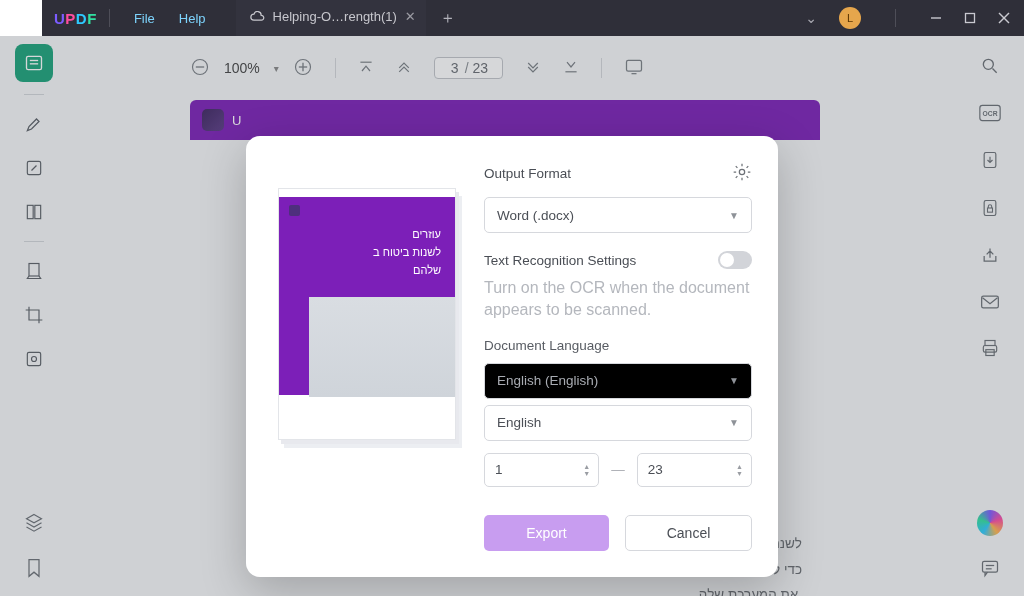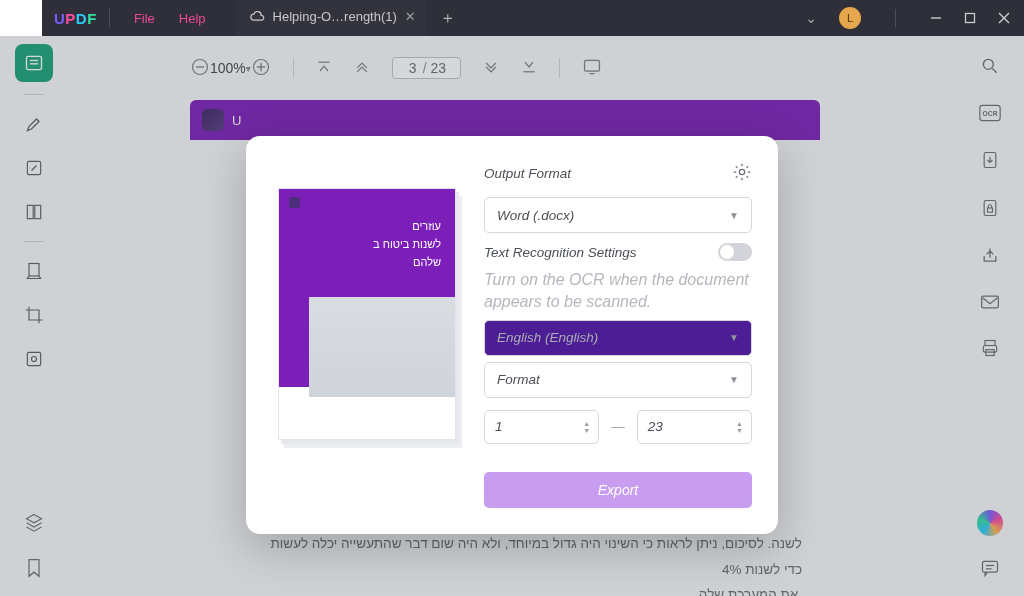--- a/index.html
+++ b/index.html
@@ -3,73 +3,73 @@
 <meta charset="utf-8">
 <style>
   * { box-sizing: border-box; margin: 0; padding: 0; font-family: "Segoe UI", Arial, sans-serif; }
   body { width:1024px; height:596px; background:#fff; overflow:hidden; position:relative; }
 
   
   .titlebar { height:36px; background:#2f2f39; display:flex; align-items:center; color:#d0d0d6; font-size:13px;margin-left:42px; }
   .logo { margin-left:12px; font-weight:bold; font-size:15px; letter-spacing:.5px; }
   .logo .u{color:#7c5cff;} .logo .p{color:#ff4da0;} .logo .d{color:#2dc9ff;} .logo .f{color:#31e0a0;}
   .tb-div { width:1px; height:18px; background:#4e4e58; margin:0 12px; }
-  .menuitem { padding:0 12px; cursor:pointer; color:#ec4899; }
+  .menuitem { padding:0 12px; cursor:pointer; color:#7dd3fc; }
   .tab { display:flex; align-items:center; background:#33333e; height:100%; padding:0 10px 4px 14px; margin-left:18px; color:#c7c7cd; gap:8px; }
   .tab .close { opacity:.7; }
   .newtab { margin-left:14px; color:#b3b3bb; font-size:16px; }
   .titlebar-right { margin-left:auto; display:flex; align-items:center; gap:22px; padding-right:14px; color:#a8a8b0; }
   .avatar { width:22px; height:22px; border-radius:50%; background:#e6a64c; color:#5a3400; font-size:11px; display:flex; align-items:center; justify-content:center; }
   .winbtn svg{display:block;}
 
   
   .mainframe { position:absolute; top:36px; left:0; right:0; bottom:0; background:#f6f8f9; }
   .left-rail { position:absolute; top:8px; left:10px; width:48px; display:flex; flex-direction:column; align-items:center; gap:10px; }
   .rail-btn { width:34px; height:34px; display:flex; align-items:center; justify-content:center; border-radius:6px; color:#5a5f66; }
   .rail-btn.big { width:38px; height:38px; background:#1aa37a; border-radius:8px; }
   .rail-sep { width:20px; height:1px; background:#d3d7da; margin:2px 0; }
   .right-rail { position:absolute; top:20px; right:10px; width:48px; display:flex; flex-direction:column; align-items:center; gap:24px; color:#6b7076; }
   .left-bottom { position:absolute; left:10px; bottom:14px; width:48px; display:flex; flex-direction:column; align-items:center; gap:22px; color:#6b7076; }
   .right-bottom { position:absolute; right:10px; bottom:14px; width:48px; display:flex; flex-direction:column; align-items:center; gap:22px; color:#6b7076; }
   .ai-dot{width:26px;height:26px;border-radius:50%;background:conic-gradient(#7c5cff,#ff4da0,#ffb84d,#2dc9ff,#31e0a0,#7c5cff);}
 
   
   .doc-toolbar { position:absolute; top:10px; left:190px; right:64px; height:44px; display:flex; align-items:center; gap:22px; color:#6a6f75; font-size:14px; }
-  .zoom-group{display:flex;align-items:center;}
+  .zoom-group{display:flex;align-items:center;gap:14px;}
   .zoom-val{color:#444;}
   .zoom-chevron{font-size:10px;color:#888;}
   .toolbar-div{width:1px;height:20px;background:#d4d7da;}
   .page-box{display:flex;align-items:center;border:1px solid #c2c5ca;border-radius:4px;padding:2px 10px;background:#fff;}
   .page-box .cur{padding:0 6px;}
   .page-box .tot{padding:0 4px;color:#686c72;}
   .page-box .sep{color:#8a8f94;}
 
   
   .pagewrap{position:absolute;top:64px;left:190px;width:630px;}
   .banner{height:40px;background:#7c1fb8;border-radius:6px 6px 0 0;display:flex;align-items:center;color:#fff;font-size:13px;gap:8px;padding-left:12px;}
   .banner .mark{width:22px;height:22px;border-radius:5px;background:linear-gradient(135deg,#3c2460,#5b3b86);}
   .bodytext{color:#6a6e73;font-size:13.5px;text-align:right;direction:rtl;line-height:1.9;padding:0 10px;}
 
   
   .dimmer{position:absolute;inset:0;background:rgba(70,72,80,.22);} 
   .dialog{position:absolute;top:100px;left:246px;width:532px;background:#fff;border-radius:14px;box-shadow:0 14px 46px rgba(0,0,0,.22);padding:26px 26px 26px 26px;display:flex;gap:22px;}
   .preview{width:190px;display:flex;align-items:flex-start;justify-content:center;padding-top:26px;}
   .page-thumb{width:178px;height:252px;background:#fff;border:1px solid #e3e5e9;box-shadow:3px 4px 0 #e8e9ee,6px 8px 0 #eceef2;position:relative;overflow:hidden;}
-  .thumb-purple{position:absolute;inset:0 0 auto 0;height:198px;background:#7c1fb8;color:#fff;font-size:11px;text-align:right;direction:rtl;padding:28px 14px 0 4px;line-height:1.65;}
+  .thumb-purple{position:absolute;inset:0 0 auto 0;height:198px;background:#7c1fb8;color:#fff;font-size:11px;text-align:right;direction:rtl;padding:28px 14px 0 4px;line-height:1.65;margin-top:8px;}
   .thumb-photo{position:absolute;left:30px;right:0;top:108px;height:100px;background:linear-gradient(180deg,#d9dde2 0,#cfd4da 100%);}
   .thumb-logo{position:absolute;top:8px;left:10px;width:11px;height:11px;border-radius:2px;background:#4e2f7d;}
 
-  .form{flex:1;display:flex;flex-direction:column;gap:6px;color:#4a4e55;font-size:13.5px;font-style:italic;}
+  .form{flex:1;display:flex;flex-direction:column;gap:6px;color:#4a4e55;font-size:13.5px;}
   .formrow-head{display:flex;align-items:center;justify-content:space-between;margin-bottom:6px;}
   .gear{color:#6d7177;}
   .label{color:#585c63;margin:10px 0 4px;}
   .select{height:36px;border:1px solid #d6d8dd;border-radius:5px;display:flex;align-items:center;justify-content:space-between;padding:0 12px;color:#4b4f56;background:#fff;}
-  .select.disabled{color:#a9acb3;background:#4c1d95;}
+  .select.disabled{color:#a9acb3;background:#000000;}
   .caret{font-size:10px;color:#8e9298;}
-  .toggle-row{display:flex;align-items:center;justify-content:space-between;margin-top:4px;}
+  .toggle-row{display:flex;align-items:center;justify-content:space-between;margin-top:12px;}
   .toggle{width:34px;height:18px;border-radius:10px;background:#d2d4d9;position:relative;}
   .toggle::after{content:"";position:absolute;width:14px;height:14px;border-radius:50%;background:#fff;top:2px;left:2px;}
   .hint{font-size:16px;color:#b4b7bd;line-height:1.4;margin-top:2px;}
   .range-row{display:flex;align-items:center;gap:12px;margin-top:6px;}
   .spin{flex:1;height:34px;border:1px solid #d6d8dd;border-radius:5px;display:flex;align-items:center;justify-content:space-between;padding:0 8px 0 10px;color:#4b4f56;}
   .spin-btns{display:flex;flex-direction:column;font-size:7px;line-height:7px;color:#9a9da3;}
   .dash{color:#a6a9af;}
   .btnrow{display:flex;gap:16px;margin-top:22px;}
   .btn{flex:1;height:36px;border-radius:5px;display:flex;align-items:center;justify-content:center;font-size:14px;}
   .btn.primary{background:#c89df0;color:#fff;}
@@ -294,41 +294,43 @@
         <span>Word (.docx)</span>
         <span class="caret">▼</span>
       </div>
 
       <div class="toggle-row">
         <span>Text Recognition Settings</span>
         <span class="toggle"></span>
       </div>
       <div class="hint">Turn on the OCR when the document appears to be scanned.</div>
 
+      <div class="label">Document Language</div>
       <div class="select disabled">
         <span>English (English)</span>
         <span class="caret">▼</span>
       </div>
 
       <div class="select">
-        <span>Format</span>
+        <span>English</span>
         <span class="caret">▼</span>
       </div>
 
       <div class="range-row">
         <div class="spin">
           <span>1</span>
           <span class="spin-btns">▲<br>▼</span>
         </div>
         <span class="dash">—</span>
         <div class="spin">
           <span>23</span>
           <span class="spin-btns">▲<br>▼</span>
         </div>
       </div>
 
       <div class="btnrow">
         <div class="btn primary">Export</div>
+        <div class="btn secondary">Cancel</div>
       </div>
     </div>
   </div>
 
 </div>
 
 </body></html>

